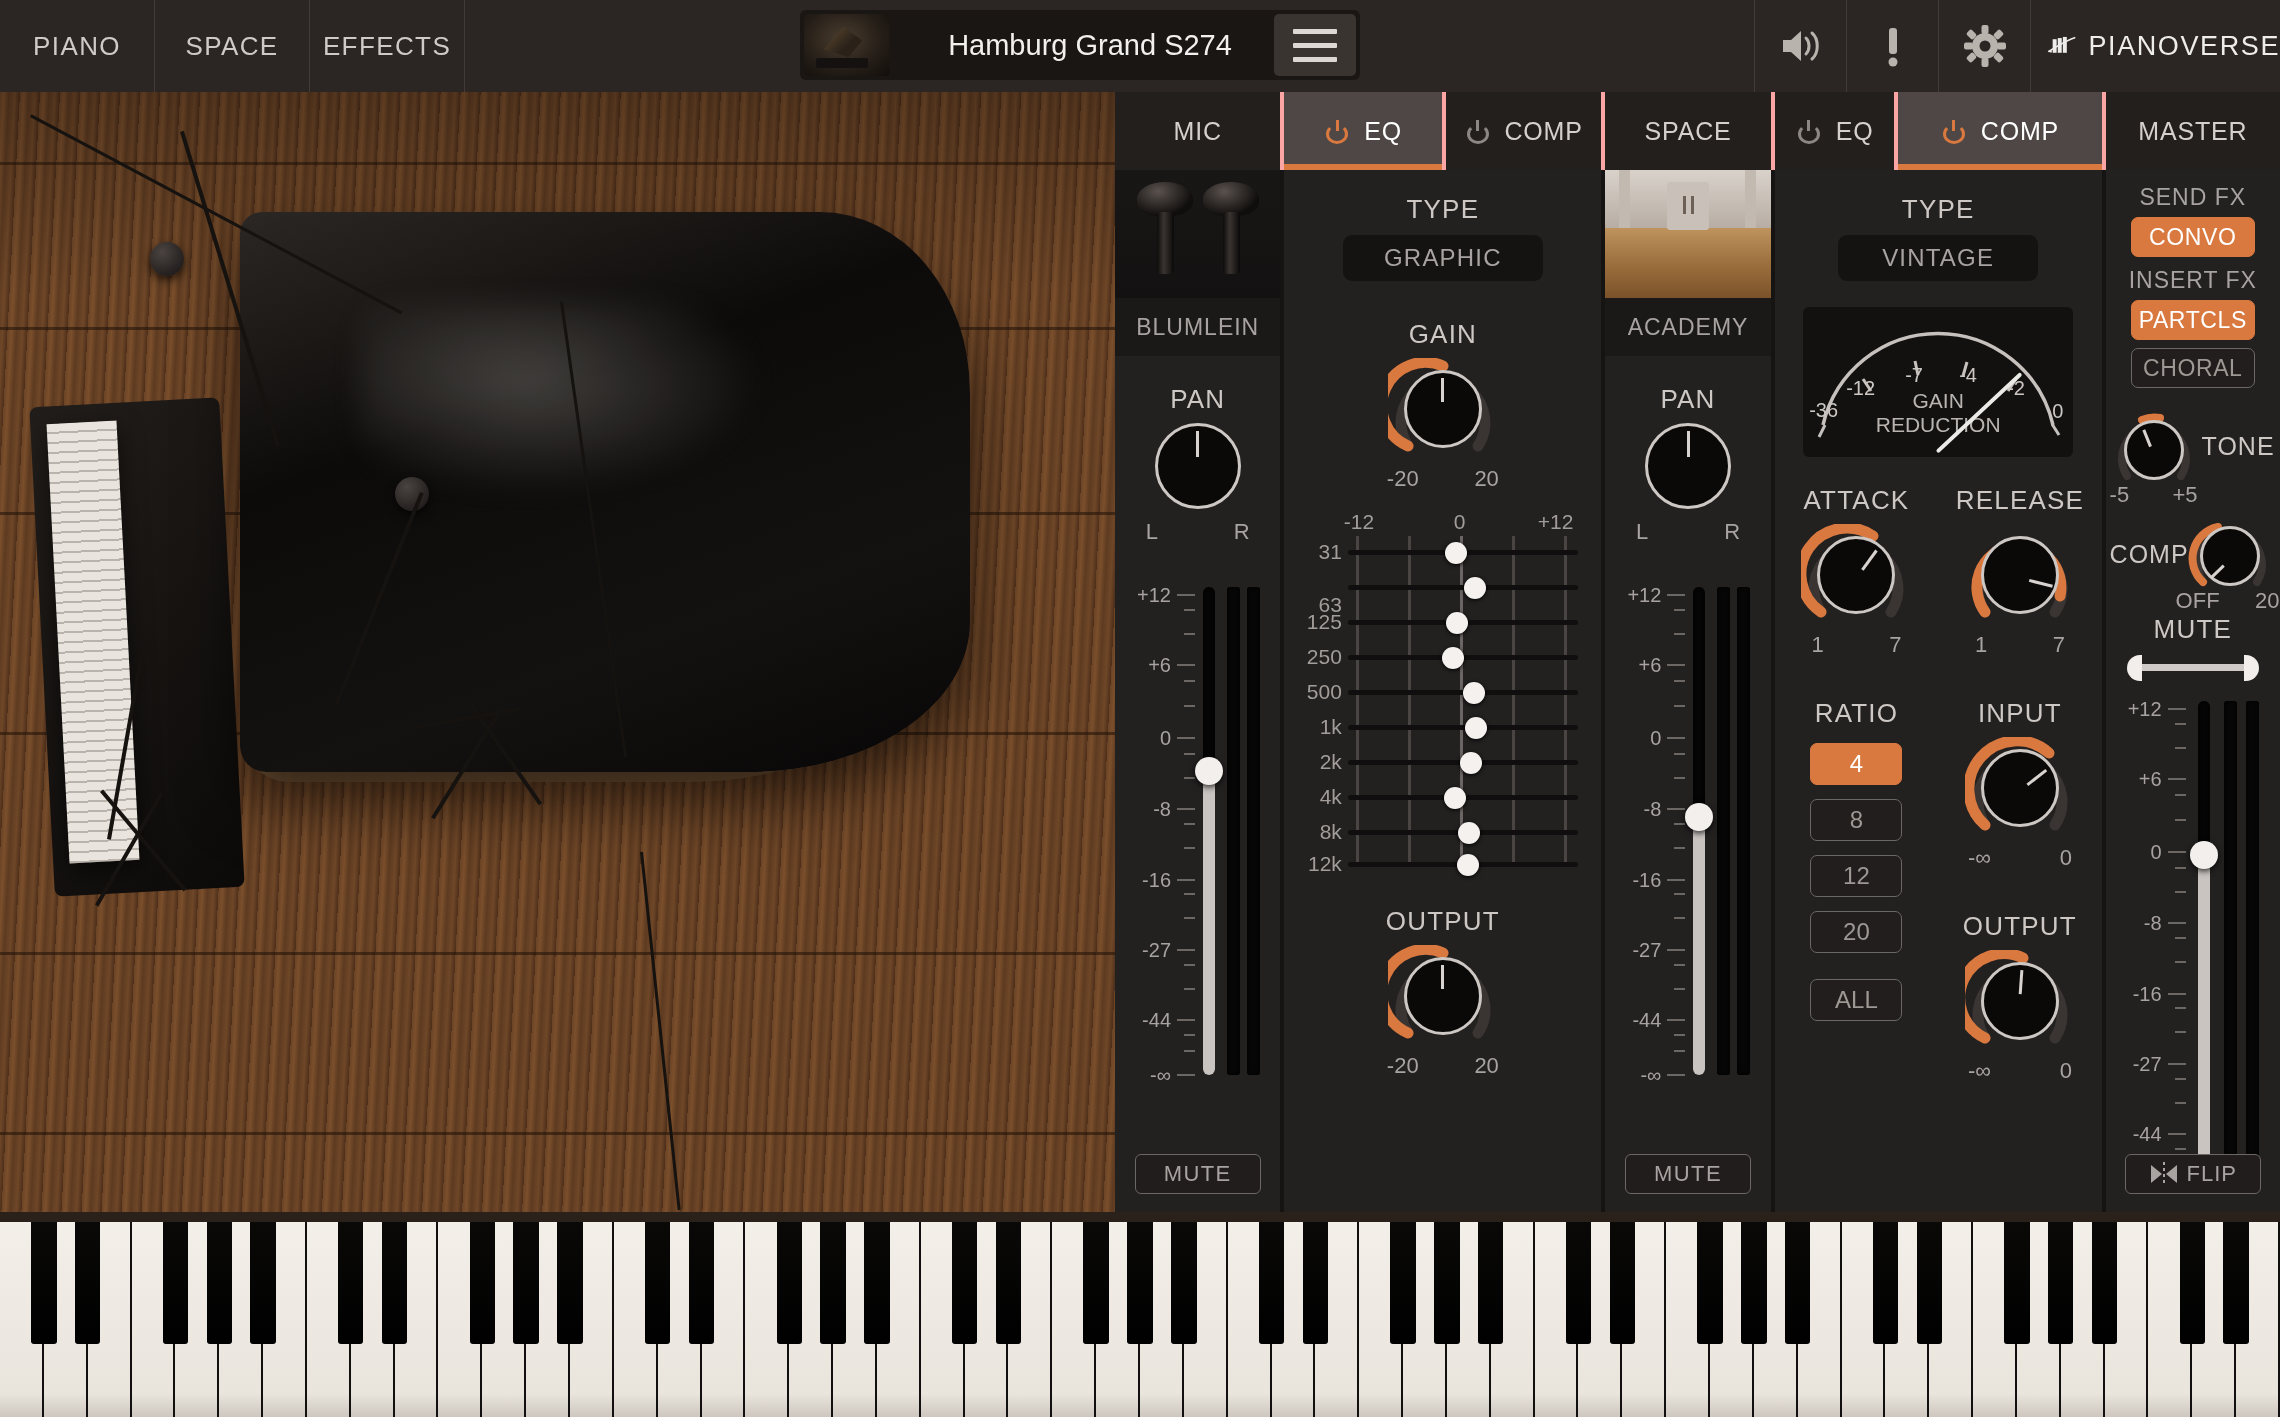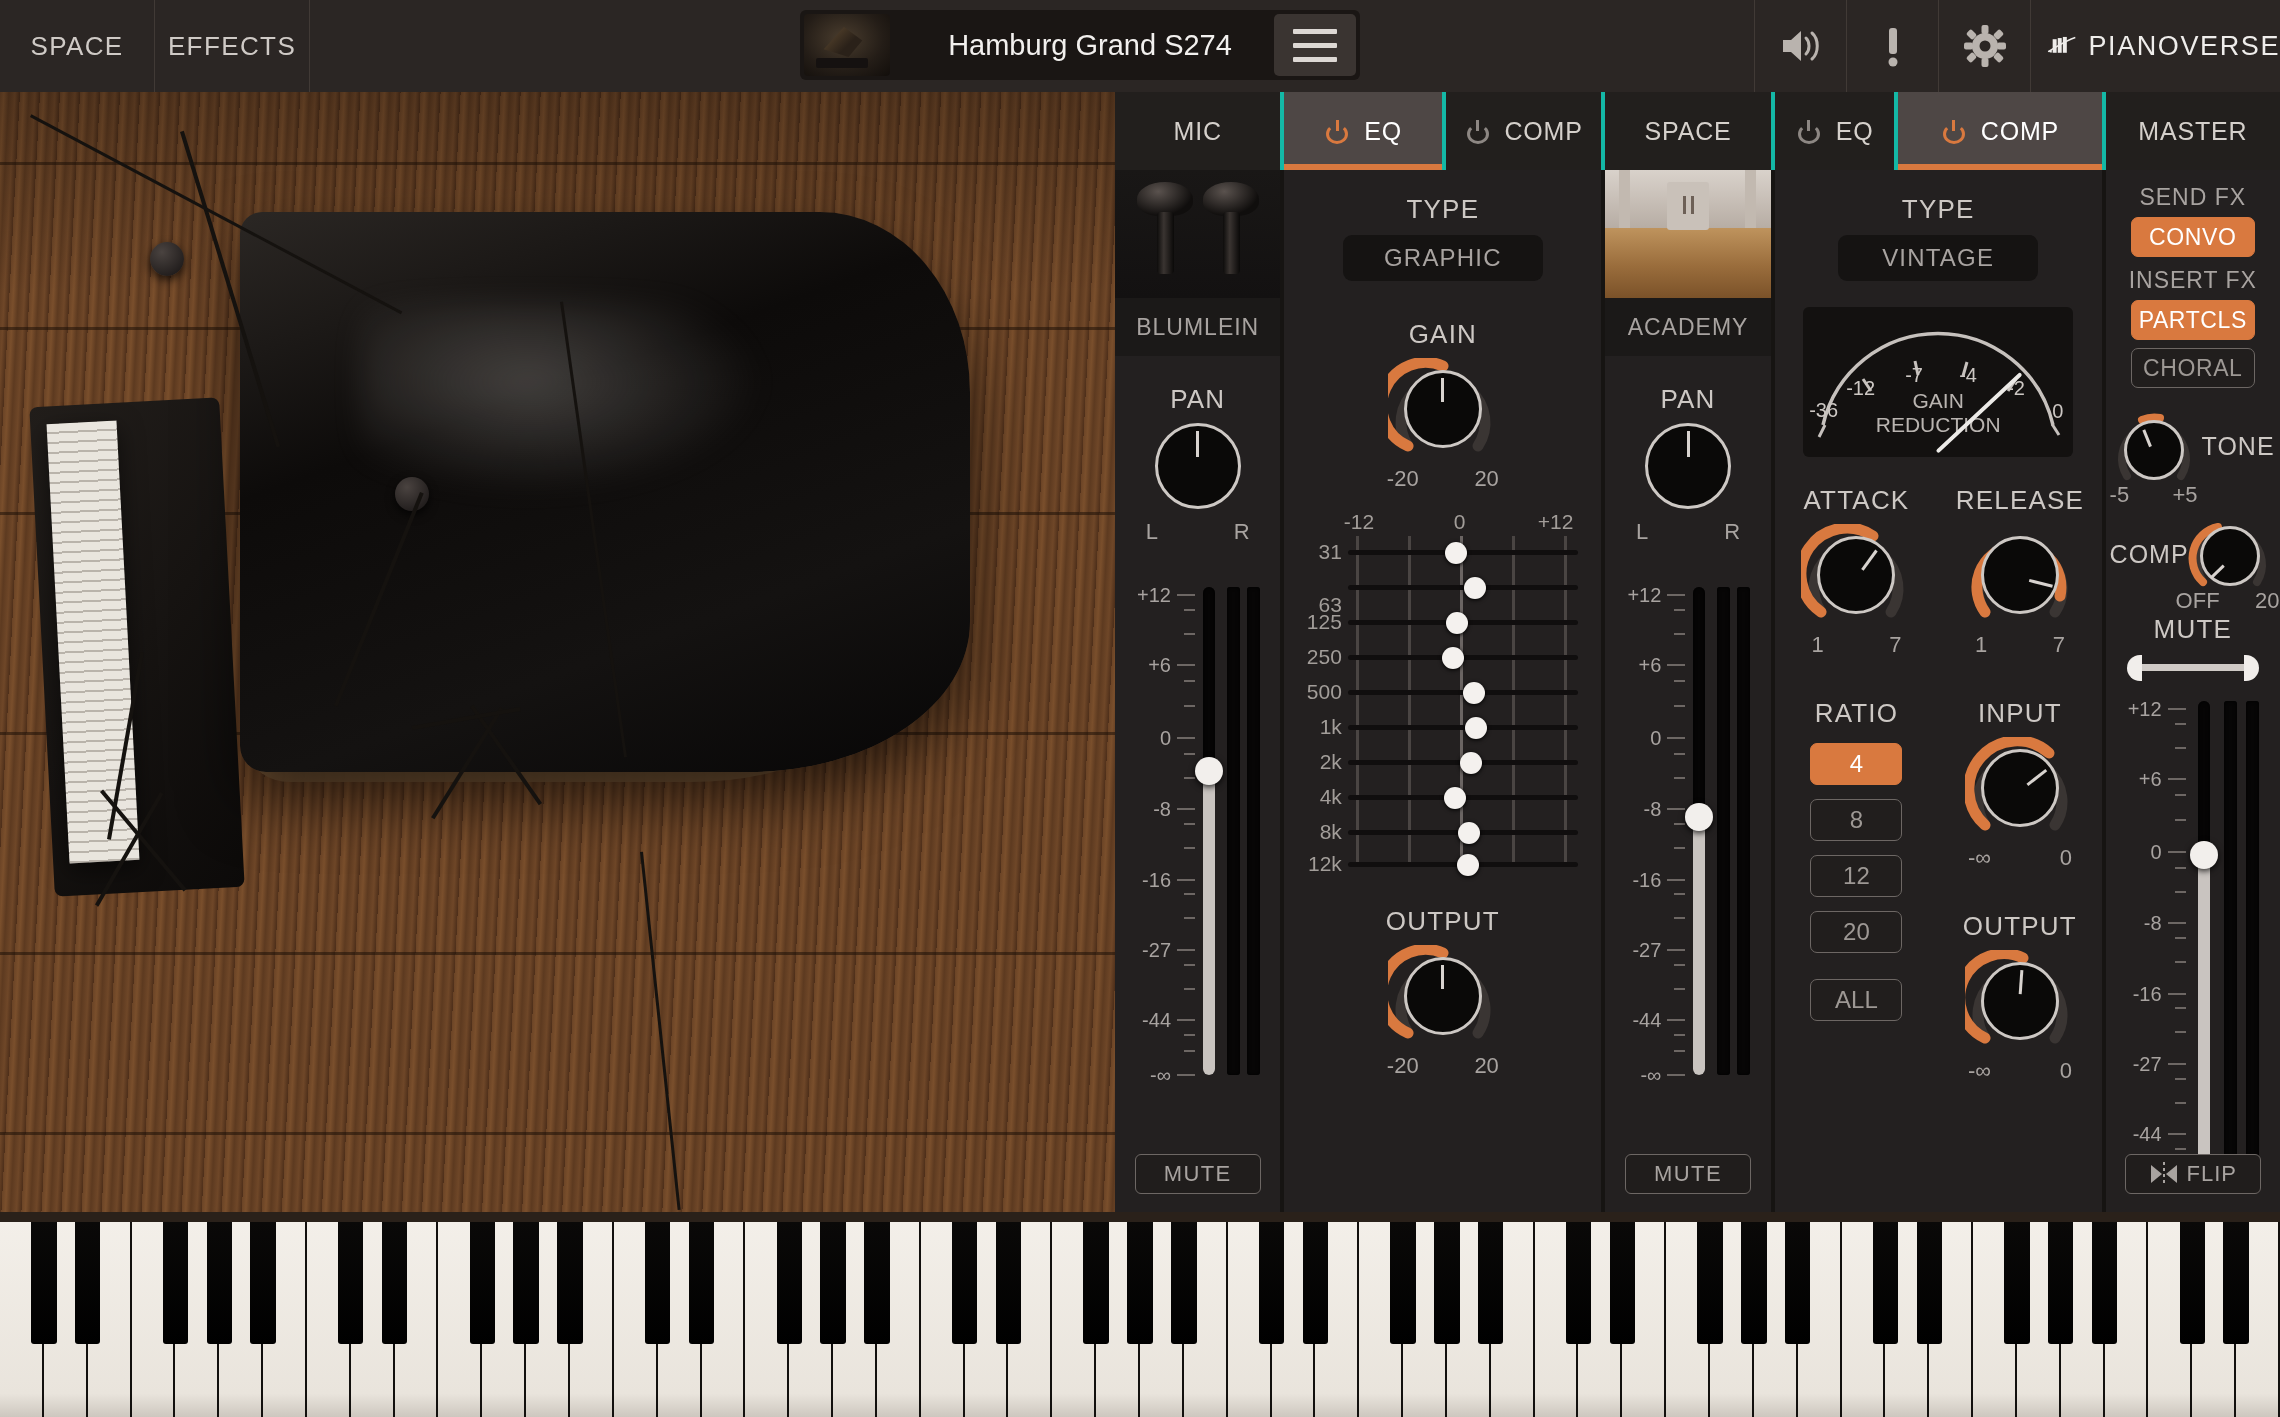--- a/index.html
+++ b/index.html
@@ -122,21 +122,21 @@
     position:absolute; background:#15120f; transform-origin: 0 0;
   }
   .mic-head {
     position:absolute; width:34px; height:34px; border-radius:50%;
     background: radial-gradient(circle at 35% 30%, #4a4340, #151212);
     box-shadow: 0 4px 10px rgba(0,0,0,.7);
   }
 
   
   .mixer { position:absolute; left:1115px; top:92px; width:1165px; height:1120px; background:#161412; }
-  .mixer-tabs { display:flex; height:78px; gap:4px; background:#14b8a6; }
+  .mixer-tabs { display:flex; height:78px; gap:4px; background:#fca5a5; }
   .mx-tab {
     background:#221f1d; display:flex; align-items:center; justify-content:center;
     gap:14px; color:#d5d0cb; font-size:25px; letter-spacing:.8px; position:relative;
     cursor:pointer;
   }
   .mx-tab.on { background:#4e4745; color:#fff; }
   .mx-tab.on::after { content:""; position:absolute; left:0; right:0; bottom:0; height:6px; background:#d9793f; }
   .pwr { width:26px; height:26px; border-radius:50%; position:relative; display:inline-block; }
   .pwr::before {
     content:""; position:absolute; left:50%; top:2px; width:3px; height:11px;
@@ -269,20 +269,23 @@
     position:absolute; top:10px; height:122px; background:linear-gradient(180deg,#0a0908,#000);
     border-radius:0 0 3px 3px; z-index:3;
   }
 </style>
 </head>
 <body>
 
 <div class="app">
 
   <div class="topbar">
+    <div class="nav-tab">
+        <span>PIANO</span>
+      </div>
     <div class="nav-tab">
         <span>SPACE</span>
       </div>
     <div class="nav-tab">
         <span>EFFECTS</span>
       </div>
     <div class="topbar-spacer"></div>
 
     <div class="tb-icon">
       <svg width="44" height="40" viewBox="0 0 44 40">

